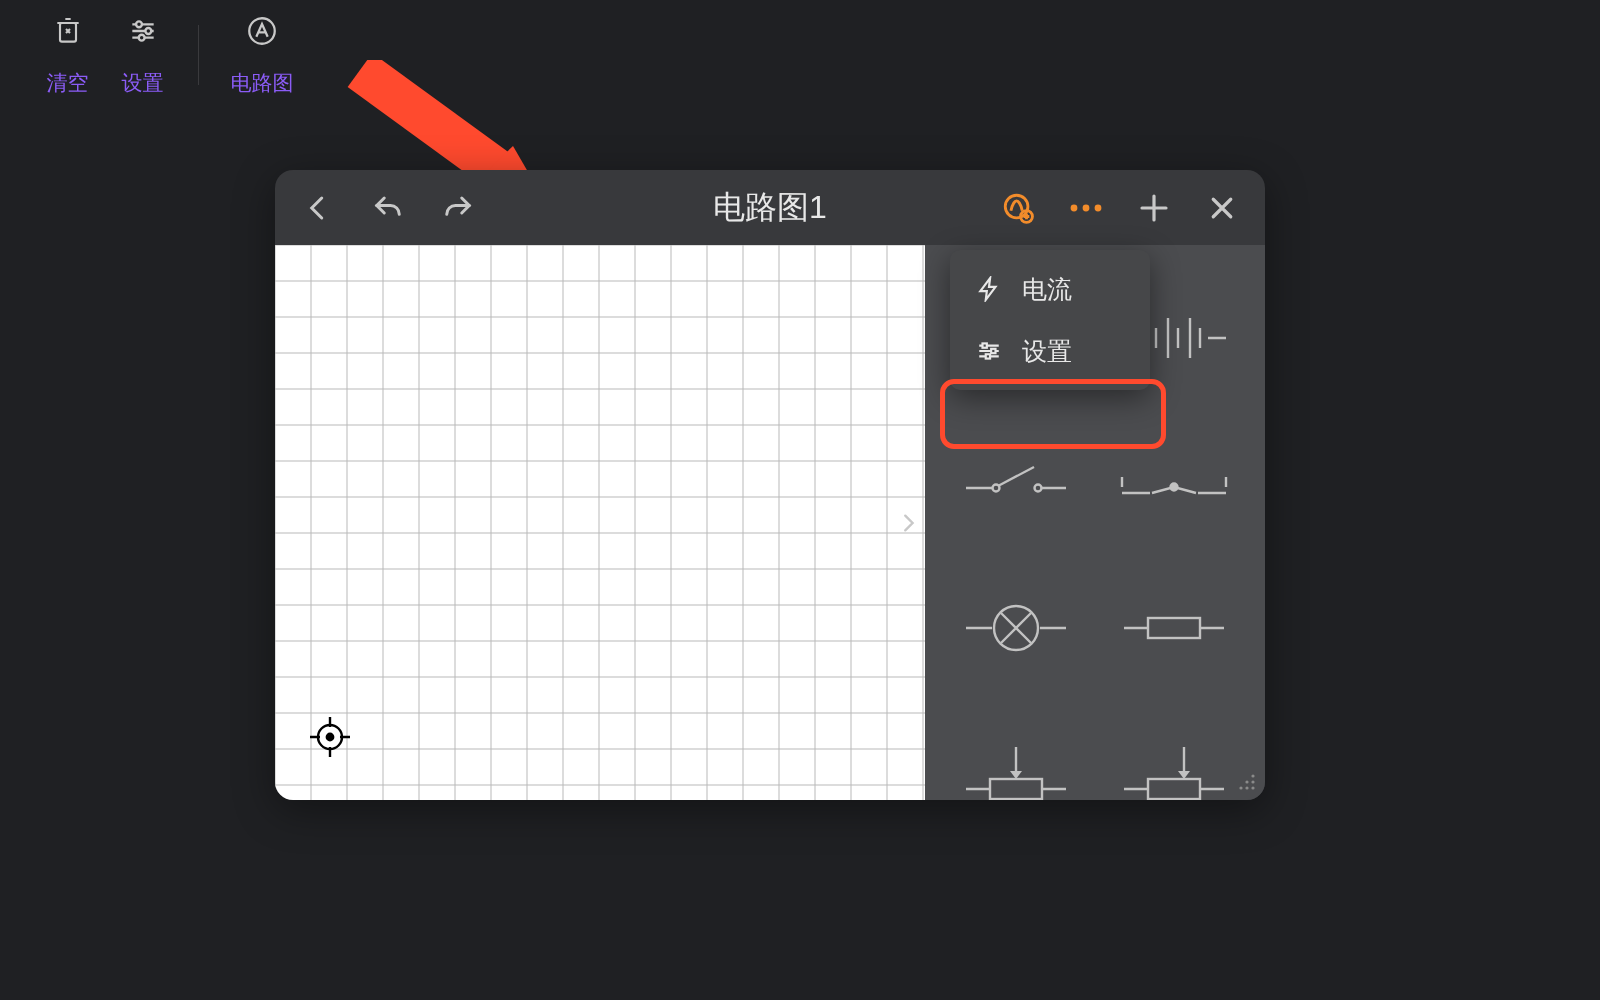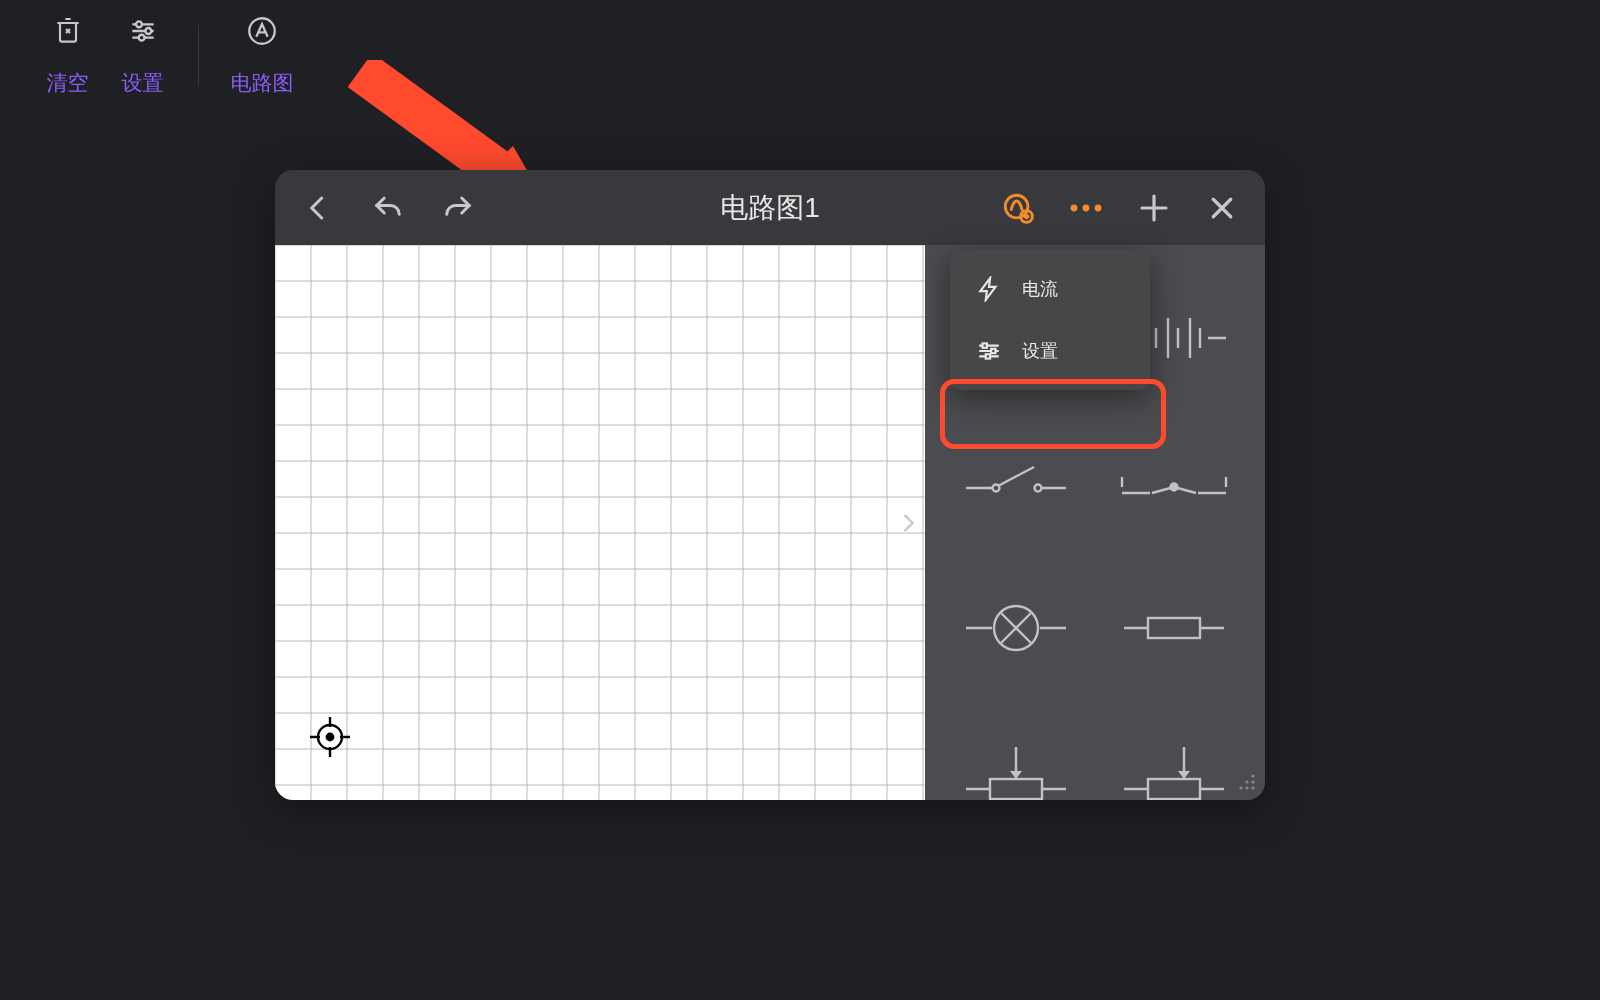--- a/index.html
+++ b/index.html
@@ -13,38 +13,38 @@
   .tb-sep{width:1px;height:60px;background:#3a3a3d;margin:0 18px;}
 
   
   .arrow-annot{position:absolute;left:290px;top:60px;width:270px;height:150px;pointer-events:none;}
 
   
   .modal{position:absolute;left:275px;top:170px;width:990px;height:630px;background:#38393c;border-radius:18px;box-shadow:0 10px 40px rgba(0,0,0,.4);display:flex;flex-direction:column;overflow:hidden;}
   .modal-header{height:75px;display:flex;align-items:center;padding:0 22px;gap:0;}
   .mh-left{display:flex;align-items:center;gap:28px;}
   .mh-ico-btn{width:42px;height:42px;display:flex;align-items:center;justify-content:center;color:#c8c8c8;cursor:pointer;}
-  .mh-title{position:absolute;left:0;right:0;text-align:center;font-size:28px;color:#e8e8e8;pointer-events:none;}
+  .mh-title{position:absolute;left:0;right:0;text-align:center;font-size:32px;color:#e8e8e8;pointer-events:none;}
   .mh-right{margin-left:auto;display:flex;align-items:center;gap:26px;}
   .accent{color:#f28c2b;}
 
   .modal-body{flex:1;display:flex;min-height:0;}
   .canvas-wrap{position:relative;width:650px;height:555px;background:white;}
   .grid{width:100%;height:100%;}
   .grid line{stroke:#b9b9b9;stroke-width:1;}
   .expand-chev{position:absolute;right:6px;top:calc(50% - 18px);color:#c8c8c8;cursor:pointer;}
 
   .palette{flex:1;background:#4b4c4f;position:relative;padding:20px 12px;display:grid;grid-template-columns:1fr 1fr;grid-auto-rows:145px;gap:0;}
   .pal-cell{display:flex;align-items:center;justify-content:center;color:#c2c2c2;cursor:pointer;}
   .pal-cell svg{width:120px;height:80px;}
   .pal-resize{position:absolute;right:6px;bottom:6px;color:#777;}
 
   
   .dd-menu{position:absolute;left:950px;top:250px;width:200px;background:#464749;border-radius:10px;box-shadow:0 8px 30px rgba(0,0,0,.45);padding:8px 0;z-index:40;}
-  .dd-item{height:62px;display:flex;align-items:center;gap:18px;padding:0 24px;font-size:18px;color:#e8e8e8;cursor:pointer;}
+  .dd-item{height:62px;display:flex;align-items:center;gap:18px;padding:0 24px;font-size:25px;color:#e8e8e8;cursor:pointer;}
   .dd-item .di-ico{width:30px;height:30px;display:flex;align-items:center;justify-content:center;}
   .dd-highlight{position:absolute;left:940px;top:379px;width:226px;height:70px;border:5px solid #ff4a2e;border-radius:14px;z-index:42;pointer-events:none;}
 
   
   svg{display:block;}
 </style>
 </head>
 <body>
 
 <div class="top-toolbar">

